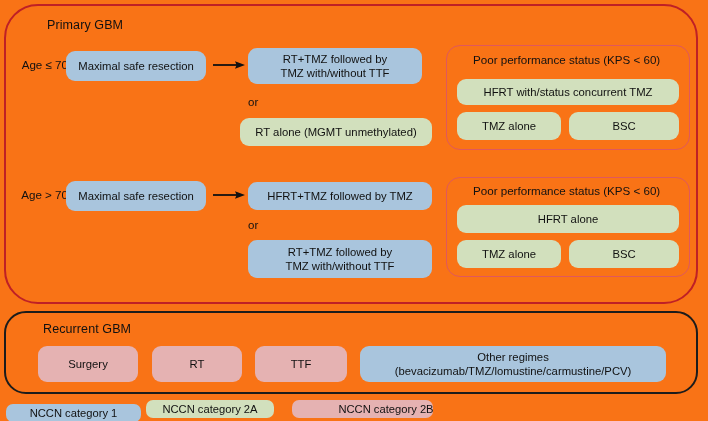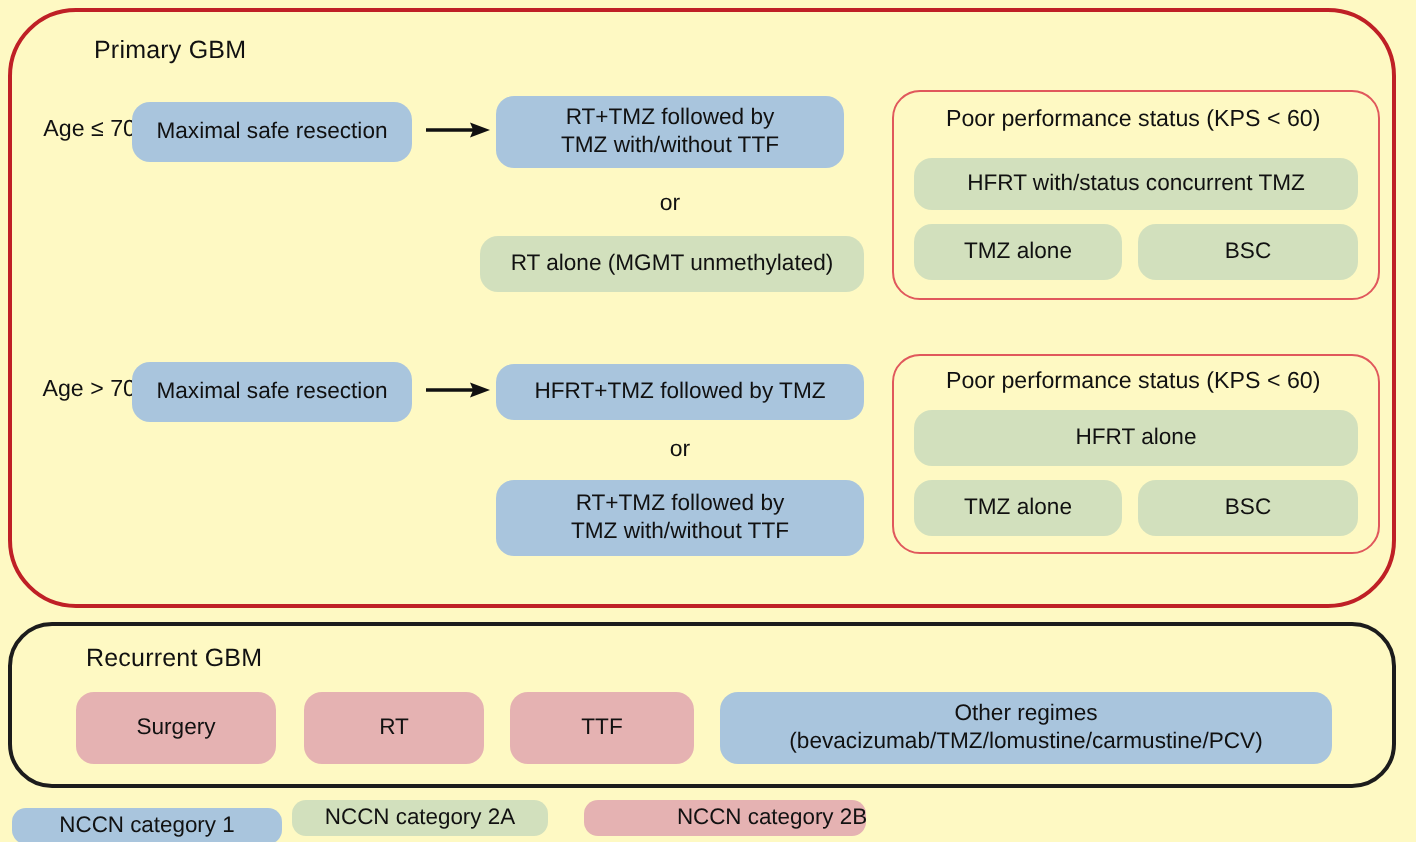--- a/index.html
+++ b/index.html
@@ -8,21 +8,21 @@
     background: #ffffff;
   }
   body {
     font-family: "Liberation Sans", sans-serif;
     color: #111111;
   }
   #canvas {
     position: relative;
     width: 708px;
     height: 421px;
-    background: #fef9c3;
+    background: #f97316;
     overflow: hidden;
   }
   .abs { position: absolute; box-sizing: border-box; }
 
   
   .primary-frame {
     left: 4px; top: 4px;
     width: 694px; height: 300px;
     border: 2.5px solid #bf2026;
     border-radius: 34px;
@@ -56,21 +56,20 @@
   }
   .age-label {
     font-size: 11.6px;
     color: #111;
     white-space: nowrap;
     text-align: right;
   }
   .or-label {
     font-size: 11.5px;
     color: #111;
-    text-align: center;
     white-space: nowrap;
   }
 
   
   .chip {
     display: flex;
     align-items: center;
     justify-content: center;
     text-align: center;
     border-radius: 9px;

